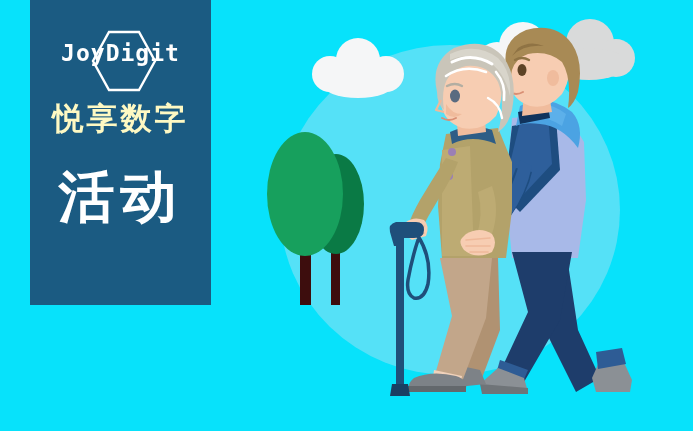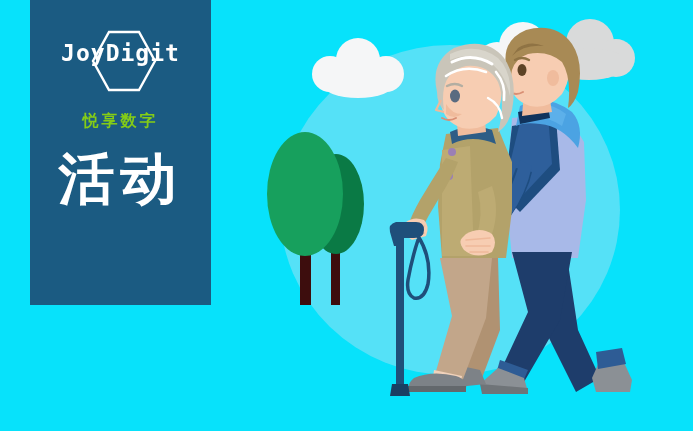--- a/index.html
+++ b/index.html
@@ -21,26 +21,26 @@
   .hexagon{
     position:absolute;left:38px;top:0px;width:66px;height:62px;
   }
   .logo-text{
     position:absolute;left:0;top:12px;width:135px;text-align:center;
     color:#ffffff;font-size:23px;letter-spacing:1px;font-weight:bold;
     font-family:"DejaVu Sans Mono","Liberation Mono",monospace;
     line-height:1;
   }
   .brand-cn{
-    margin-top:19px;
-    color:#84cc16;font-size:16px;font-weight:bold;letter-spacing:3px;
+    margin-top:6px;
+    color:#fef9c3;font-size:31px;font-weight:bold;letter-spacing:3px;
     font-family:"DejaVu Sans","Liberation Sans",sans-serif;
   }
   .title-cn{
-    margin-top:16px;
+    margin-top:26px;
     color:#ffffff;
     font-size:56px;font-weight:bold;letter-spacing:6px;line-height:1.12;
     font-family:"DejaVu Sans","Liberation Sans",sans-serif;
   }
   .title-cn .line{display:block;}
 
   
   #illus{position:absolute;left:0;top:0;width:693px;height:431px;}
 </style>
 </head>

